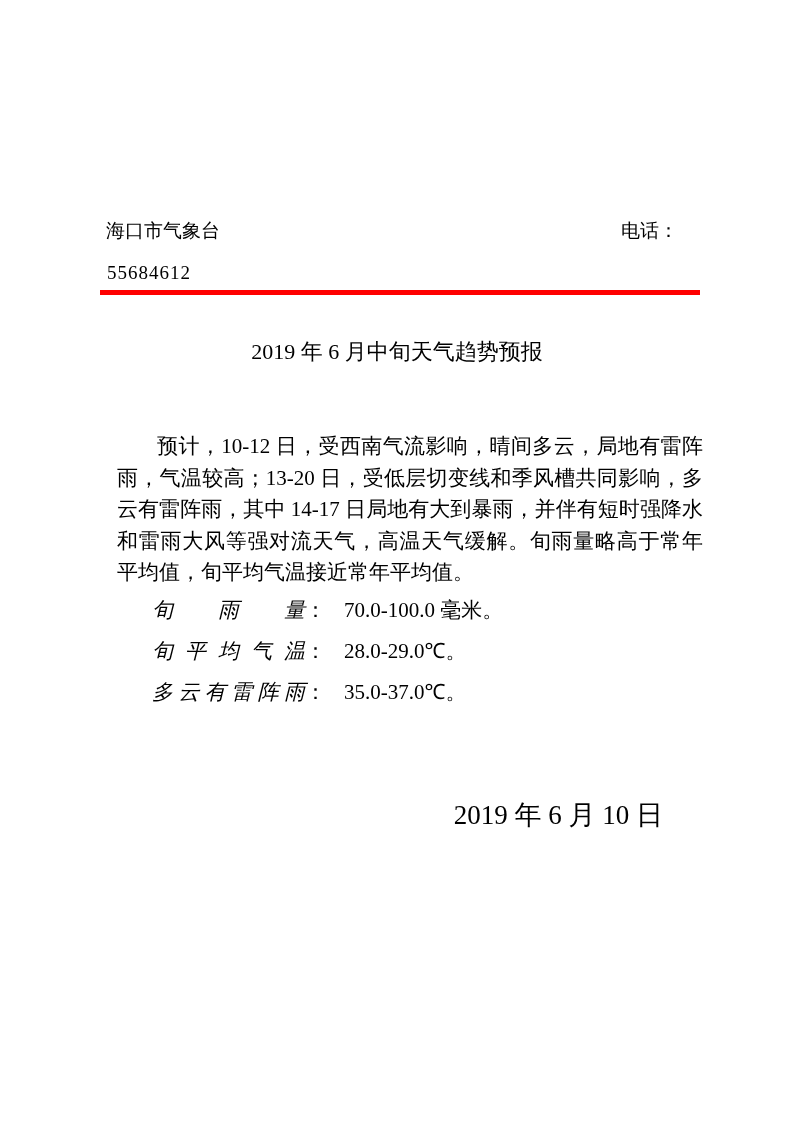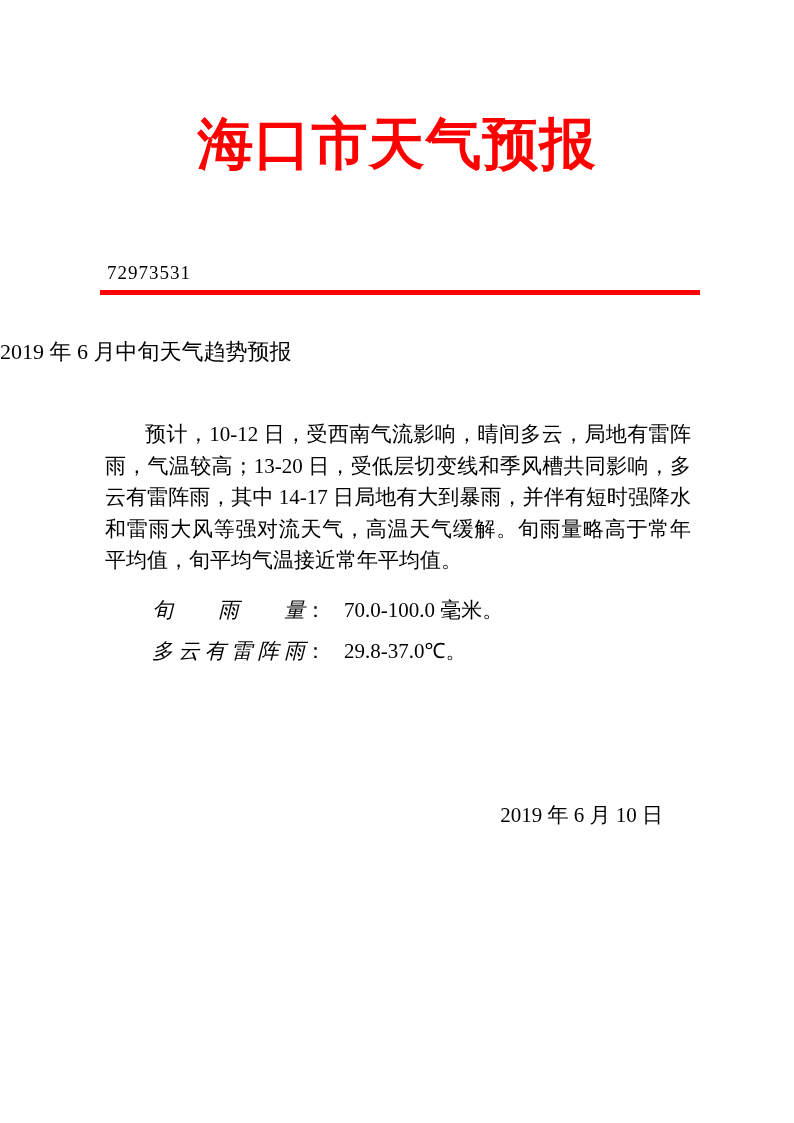--- a/index.html
+++ b/index.html
@@ -42,30 +42,30 @@
   .red-rule {
     position: absolute;
     left: 100px; top: 290px;
     width: 600px; height: 5px;
     background: var(--accent, #ff0000);
   }
   .subtitle {
     position: absolute;
     left: 0; right: 0; top: 337px;
     margin: 0;
-    text-align: left;
+    text-align: center;
     font-weight: normal;
     font-size: 22px;
     line-height: 30px;
   }
   .body-paragraph {
     position: absolute;
     left: 105px; top: 419px;
     width: 586px;
-    margin: 0;
+    margin: 12px;
     font-size: 21px;
     line-height: 31.5px;
     text-align: justify;
     text-justify: inter-character;
     text-indent: 40px;
   }
   .stats {
     position: absolute;
     left: 152px; top: 590px;
     font-size: 21px;
@@ -81,44 +81,50 @@
     text-align: justify;
     text-align-last: justify;
     text-justify: inter-character;
     vertical-align: baseline;
     font-style: italic;
   }
   .stat-value { margin-left: 18px; margin-top: 21px; }
   .doc-date {
     position: absolute;
     right: 131px; top: 802px;
-    font-size: 21px;
+    font-size: 27px;
     line-height: 27px;
   }
 </style>
 </head>
 <body>
 
 <div class="page">
 
-  <h1 class="doc-title">海口市天气预报</h1>
 
+  <div class="meta-row">
+    <span>海口市气象台</span>
+    <span>电话：</span>
+  </div>
 
-  <div class="phone-number">72973531</div>
+  <div class="phone-number">55684612</div>
 
   <div class="red-rule"></div>
 
   <h2 class="subtitle">2019 年 6 月中旬天气趋势预报</h2>
 
   <p class="body-paragraph">预计，10-12 日，受西南气流影响，晴间多云，局地有雷阵雨，气温较高；13-20 日，受低层切变线和季风槽共同影响，多云有雷阵雨，其中 14-17 日局地有大到暴雨，并伴有短时强降水和雷雨大风等强对流天气，高温天气缓解。旬雨量略高于常年平均值，旬平均气温接近常年平均值。</p>
 
   <div class="stats">
     <div class="stat-line">
       <span class="stat-label">旬雨量</span><span>：</span><span class="stat-value">70.0-100.0 毫米。</span>
     </div>
     <div class="stat-line">
-      <span class="stat-label">多云有雷阵雨</span><span>：</span><span class="stat-value">29.8-37.0℃。</span>
+      <span class="stat-label">旬平均气温</span><span>：</span><span class="stat-value">28.0-29.0℃。</span>
+    </div>
+    <div class="stat-line">
+      <span class="stat-label">多云有雷阵雨</span><span>：</span><span class="stat-value">35.0-37.0℃。</span>
     </div>
   </div>
 
   <div class="doc-date">2019 年 6 月 10 日</div>
 
 </div>
 
 </body></html>

